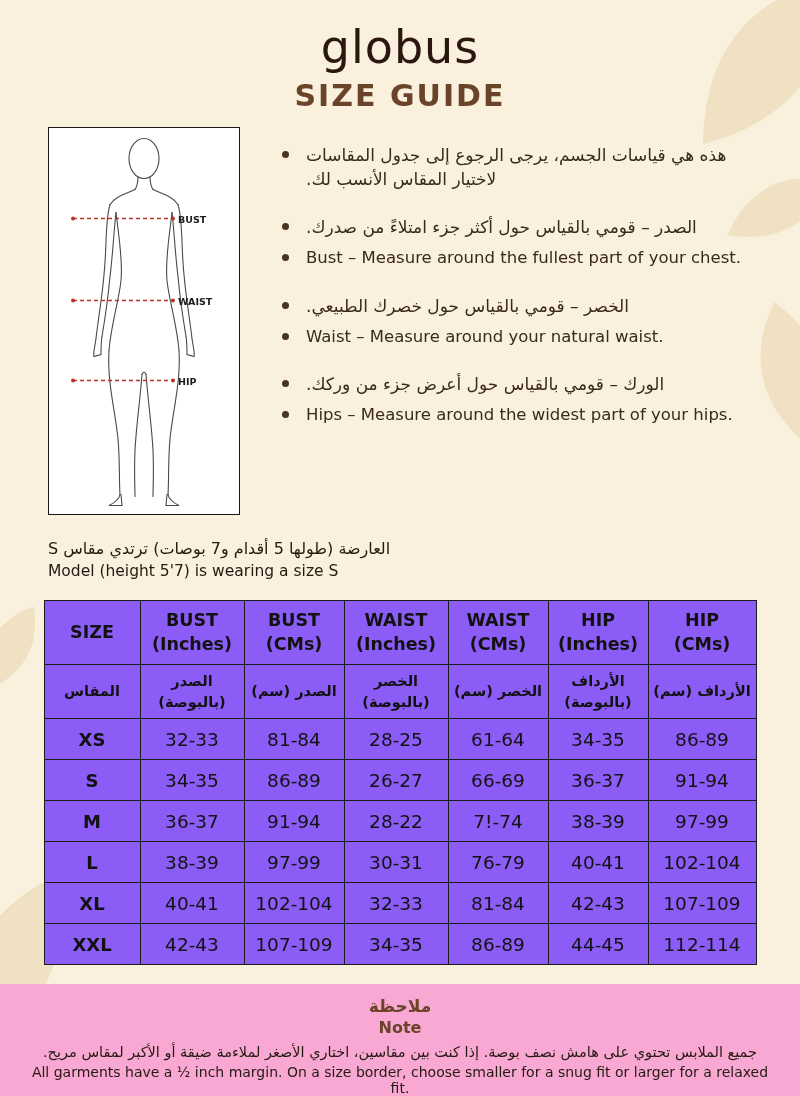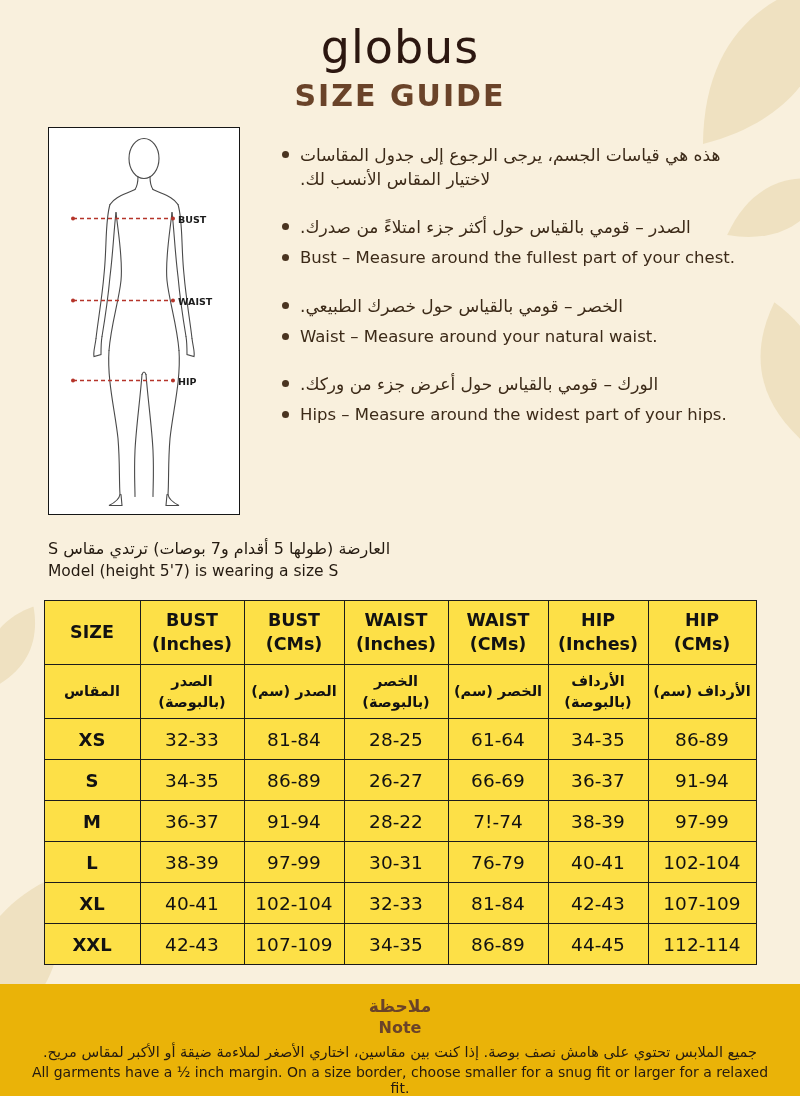--- a/index.html
+++ b/index.html
@@ -29,42 +29,42 @@
   .content { display:flex; padding:14px 48px 0 48px; gap:42px; }
   .figure-box { width:192px; height:388px; background:#ffffff; border:1.5px solid #161616; flex:none; }
   .figure-box svg { width:100%; height:100%; display:block; }
   .sketch path, .sketch ellipse { fill:none; stroke:#4a4a4a; stroke-width:1.1; stroke-linecap:round; }
   .measure line { stroke:#b5342a; stroke-width:1.4; stroke-dasharray:4 3; }
   .measure circle { fill:#b5342a; }
   .figure-box text { font-size:9.5px; font-weight:bold; fill:#1c1c1c; font-family:"DejaVu Sans",sans-serif; }
 
   .bullets { flex:1; padding-top:16px; }
   .group { margin-bottom:24px; }
-  .row { display:flex; gap:11px; margin-bottom:7px; }
+  .row { display:flex; gap:17px; margin-bottom:7px; }
   .dot { width:7px; height:7px; border-radius:50%; background:#4a3420; margin-top:8px; flex:none; }
   .txt { font-size:16.5px; line-height:1.42; color:#3c2a18; }
   .txt.ar { font-size:17px; text-align:left; }
 
   
   .model-note { padding:24px 0 0 48px; }
   .model-ar { font-size:16px; color:#241a10; text-align:left; }
   .model-en { font-size:15.5px; color:#241a10; margin-top:4px; }
 
   
-  table.size-table { width:712px; margin:20px auto 12px auto; border-collapse:collapse; background:#fde047; table-layout:fixed; }
+  table.size-table { width:712px; margin:20px auto 12px auto; border-collapse:collapse; background:#8b5cf6; table-layout:fixed; }
   .size-table th, .size-table td { border:1.3px solid #1c1c1c; text-align:center; vertical-align:middle; color:#121212; padding:6px 2px; }
   .size-table tr.en th { font-size:17.5px; font-weight:bold; height:64px; line-height:1.35; }
   .size-table tr.arh th { font-size:14.5px; font-weight:bold; height:54px; line-height:1.4; }
   .size-table tbody td { font-size:18.5px; height:41px; }
   .size-table td.size { font-weight:bold; font-size:18px; }
   .size-table .l { display:block; }
   .c0{width:96px}.c1{width:104px}.c2{width:100px}.c3{width:104px}.c4{width:100px}.c5{width:100px}.c6{width:108px}
 
   
-  footer { position:absolute; z-index:1; left:0; bottom:0; width:800px; height:112px; background:#eab308; text-align:center; padding-top:12px; }
+  footer { position:absolute; z-index:1; left:0; bottom:0; width:800px; height:112px; background:#f9a8d4; text-align:center; padding-top:12px; }
   .note-title-ar { font-size:17px; font-weight:bold; color:#6a4329; }
   .note-title-en { font-size:16px; font-weight:bold; color:#6a4329; margin-top:2px; }
   .note-body-ar { font-size:14.5px; color:#241a10; margin-top:7px; padding:0 30px; }
   .note-body-en { font-size:14px; color:#241a10; margin-top:4px; padding:0 30px; }
 </style>
 </head>
 <body>
 
 <svg class="leaf leaf-tr" viewBox="0 0 100 160">
     <path d="M50,0 C88,45 96,100 50,160 C4,100 12,45 50,0 Z"></path>

